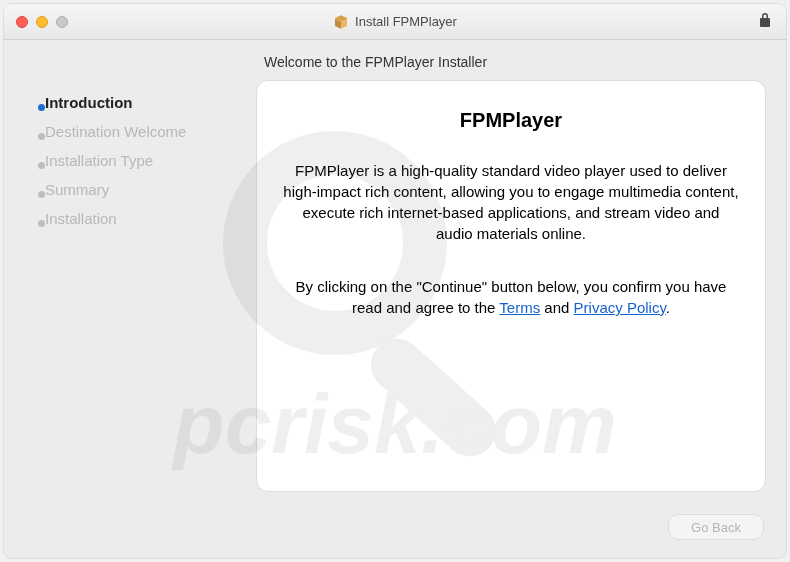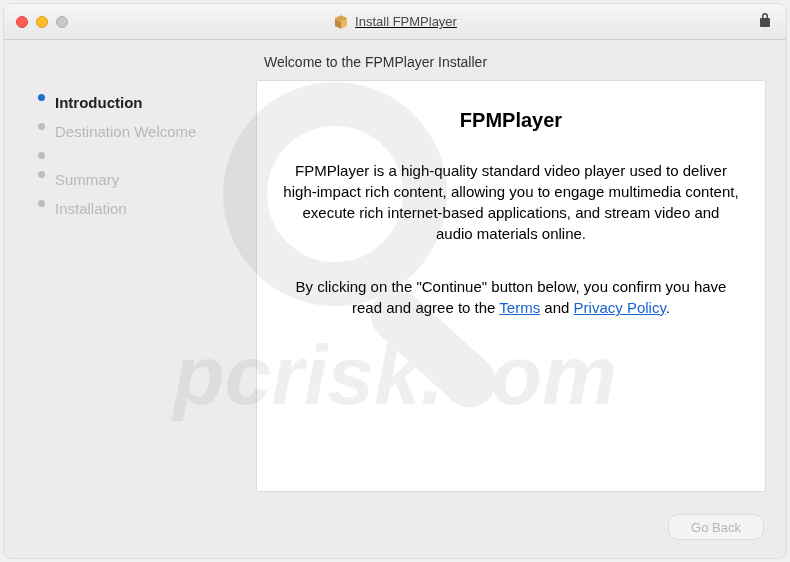--- a/index.html
+++ b/index.html
@@ -52,21 +52,20 @@
     .tl-max { background: #c8c8c8; border: 0.5px solid #b0b0b0; }
     .title-center {
       position: absolute;
       left: 0;
       right: 0;
       display: flex;
       align-items: center;
       justify-content: center;
       gap: 6px;
       pointer-events: none;
-      text-decoration: underline;
     }
     .title-center span {
       font-size: 13px;
       color: #4a4a4a;
     }
     .box-icon {
       width: 16px;
       height: 16px;
     }
     .lock-icon {
@@ -89,22 +88,22 @@
       display: flex;
       padding: 0 20px 10px 24px;
       gap: 18px;
     }
     .sidebar {
       width: 210px;
       padding: 8px 6px 6px 10px;
     }
     .step {
       display: flex;
-      align-items: flex-start;
-      gap: 10px;
+      align-items: flex-end;
+      gap: 0;
       padding: 6px 0;
       font-size: 15px;
     }
     .step .dot {
       width: 7px;
       height: 7px;
       border-radius: 50%;
       background: #bdbdbd;
       flex-shrink: 0;
     }
@@ -115,21 +114,21 @@
       font-weight: 700;
       color: #222;
     }
     .step .lbl {
       color: #b8b8b8;
     }
     .content-panel {
       flex: 1;
       background: #ffffff;
       border: 1px solid #dcdcdc;
-      border-radius: 2px;
+      border-radius: 12px;
       padding: 28px 20px;
       overflow: hidden;
     }
     .content-title {
       text-align: center;
       font-size: 20px;
       font-weight: 700;
       color: #000;
       margin-bottom: 28px;
     }
@@ -173,20 +172,21 @@
     .btn.disabled {
       color: #b5b5b5;
       background: #f4f4f4;
       border-color: #dcdcdc;
     }
     .watermark {
       position: absolute;
       top: 0; left: 0; right: 0; bottom: 0;
       pointer-events: none;
       display: flex;
+      align-items: center;
       justify-content: center;
       margin-top: 44px;
     }
     .watermark svg {
       opacity: 0.09;
     }
   </style>
 </head>
 <body>
 
@@ -219,20 +219,21 @@
         <div class="step active">
           <div class="dot"></div>
           <div class="lbl">Introduction</div>
         </div>
         <div class="step">
           <div class="dot"></div>
           <div class="lbl">Destination Welcome</div>
         </div>
         <div class="step">
           <div class="dot"></div>
+          <div class="lbl">Installation Type</div>
         </div>
         <div class="step">
           <div class="dot"></div>
           <div class="lbl">Summary</div>
         </div>
         <div class="step">
           <div class="dot"></div>
           <div class="lbl">Installation</div>
         </div>
       </div>

